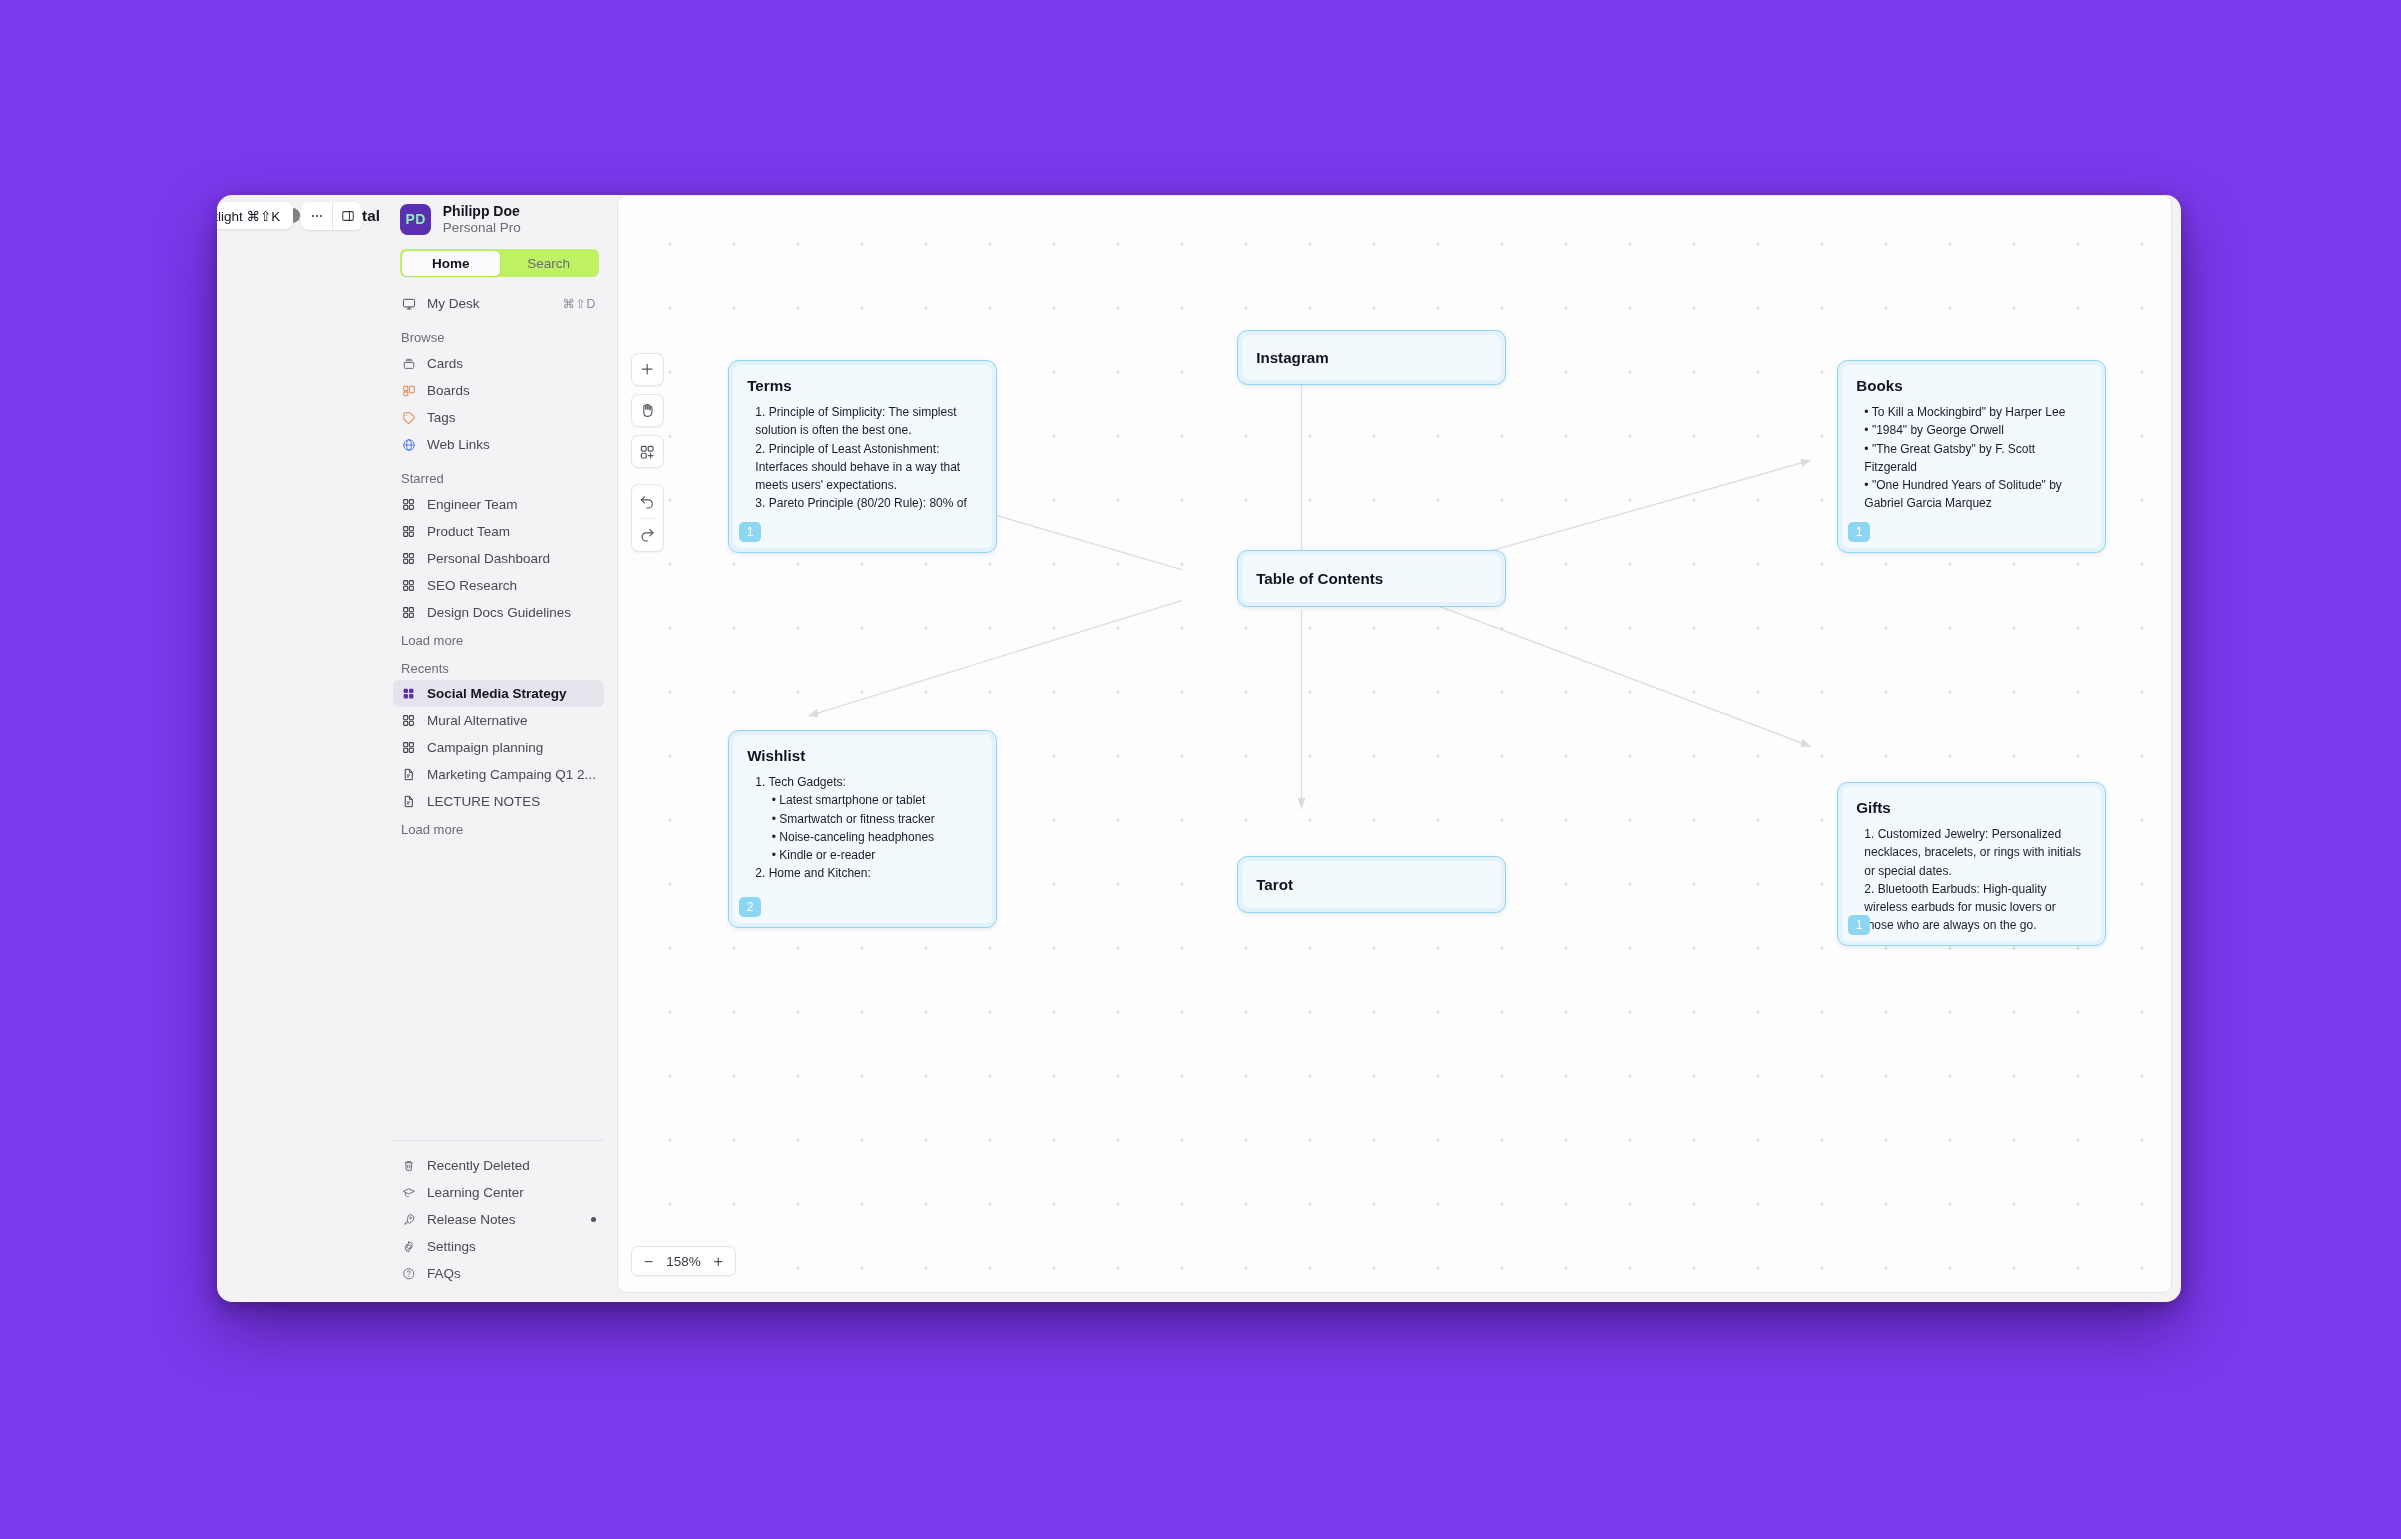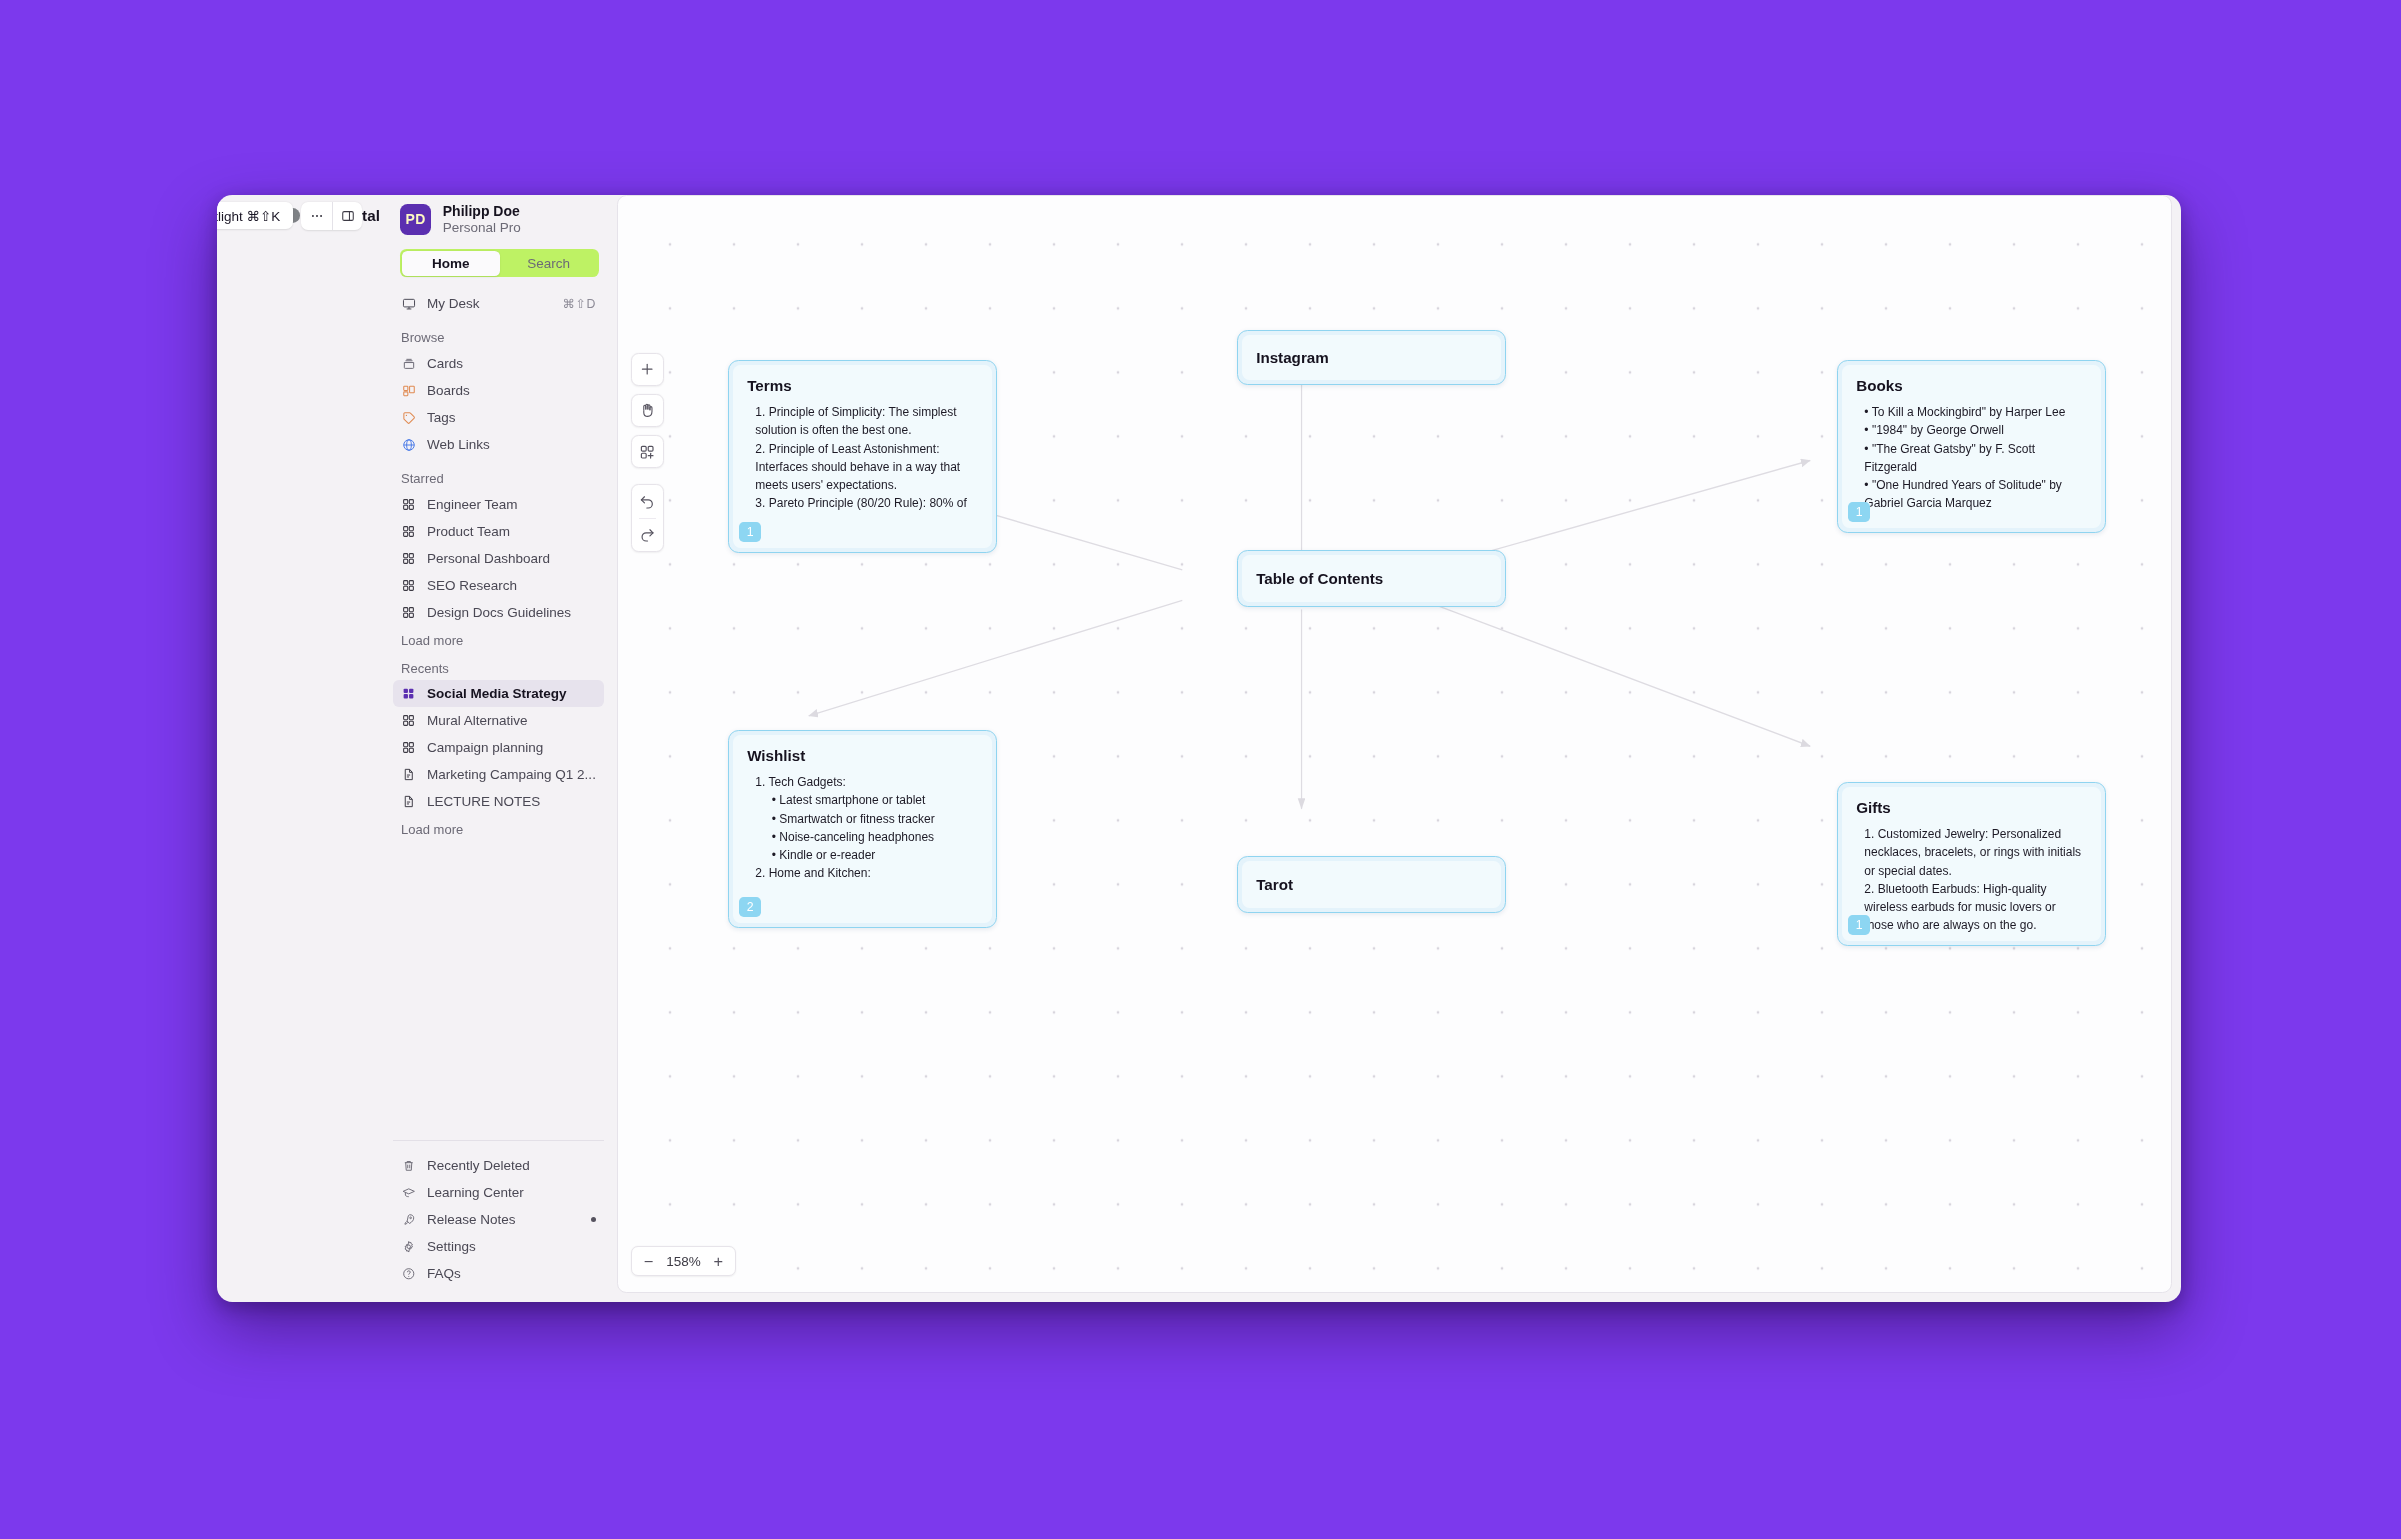--- a/index.html
+++ b/index.html
@@ -101,21 +101,21 @@
     padding: 0 0 0 0;
     position: relative;
   }
   #profile {
     display: flex; align-items: center; gap: 11.7px;
     padding: 8.2px 0 14px 20px;
   }
   #avatar {
     width: 31px; height: 31px; border-radius: 7.6px;
     background: #5B2FB0;
-    color: #fef9c3; font-size: 14px; font-weight: 700;
+    color: #86efac; font-size: 14px; font-weight: 700;
     display: flex; align-items: center; justify-content: center;
     letter-spacing: 0.3px;
   }
   #profile-text { display: flex; flex-direction: column; gap: 1.2px; }
   #user-name { font-size: 14px; font-weight: 700; color: #16121F; }
   #user-plan { font-size: 13.5px; color: #6C6A76; }
 
   #tabs {
     margin: 0 17.6px 13px 20px;
     background: #bef264;
@@ -673,21 +673,21 @@
             <div class="node-title card-title">Terms</div>
             <div class="node-body">
               <div class="li">1. Principle of Simplicity: The simplest solution is often the best one.</div>
               <div class="li">2. Principle of Least Astonishment: Interfaces should behave in a way that meets users' expectations.</div>
               <div class="li">3. Pareto Principle (80/20 Rule): 80% of</div>
             </div>
             <div class="badge">1</div>
           </div>
         </div>
 
-        <div class="node card" style="left:1219px; top:164px; width:269px; height:173px;">
+        <div class="node card" style="left:1219px; top:164px; width:269px; height:193px;">
           <div class="node-inner">
             <div class="node-title card-title">Books</div>
             <div class="node-body">
               <div class="li">• To Kill a Mockingbird" by Harper Lee</div>
               <div class="li">• "1984" by George Orwell</div>
               <div class="li">• "The Great Gatsby" by F. Scott Fitzgerald</div>
               <div class="li">• "One Hundred Years of Solitude" by Gabriel Garcia Marquez</div>
             </div>
             <div class="badge">1</div>
           </div>

